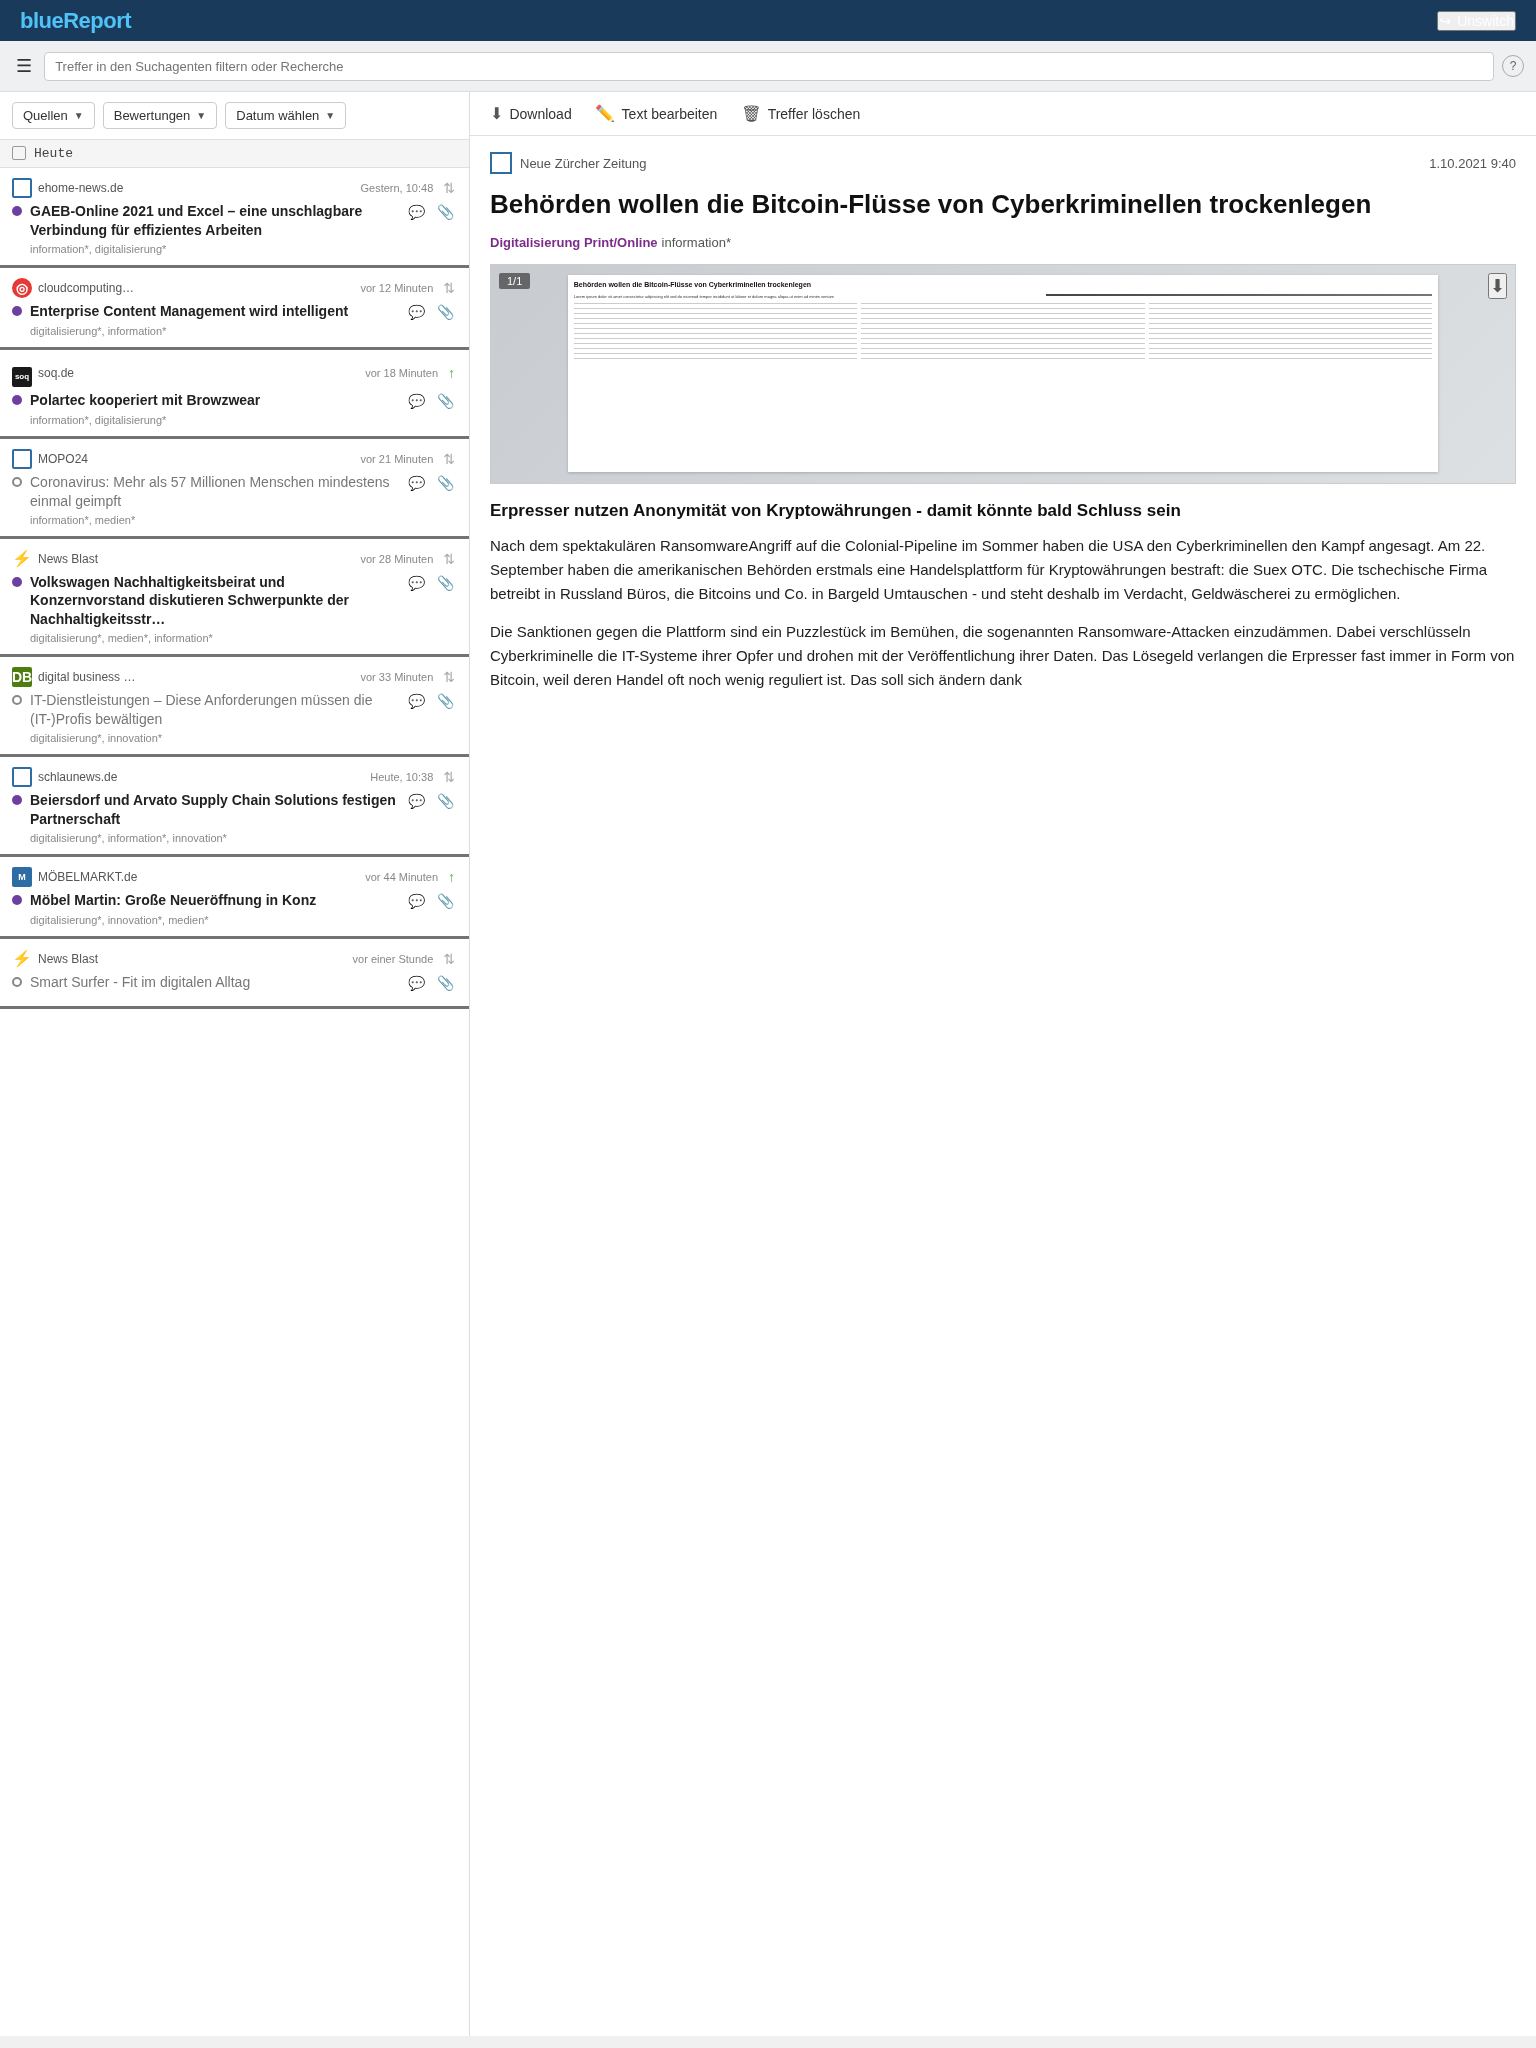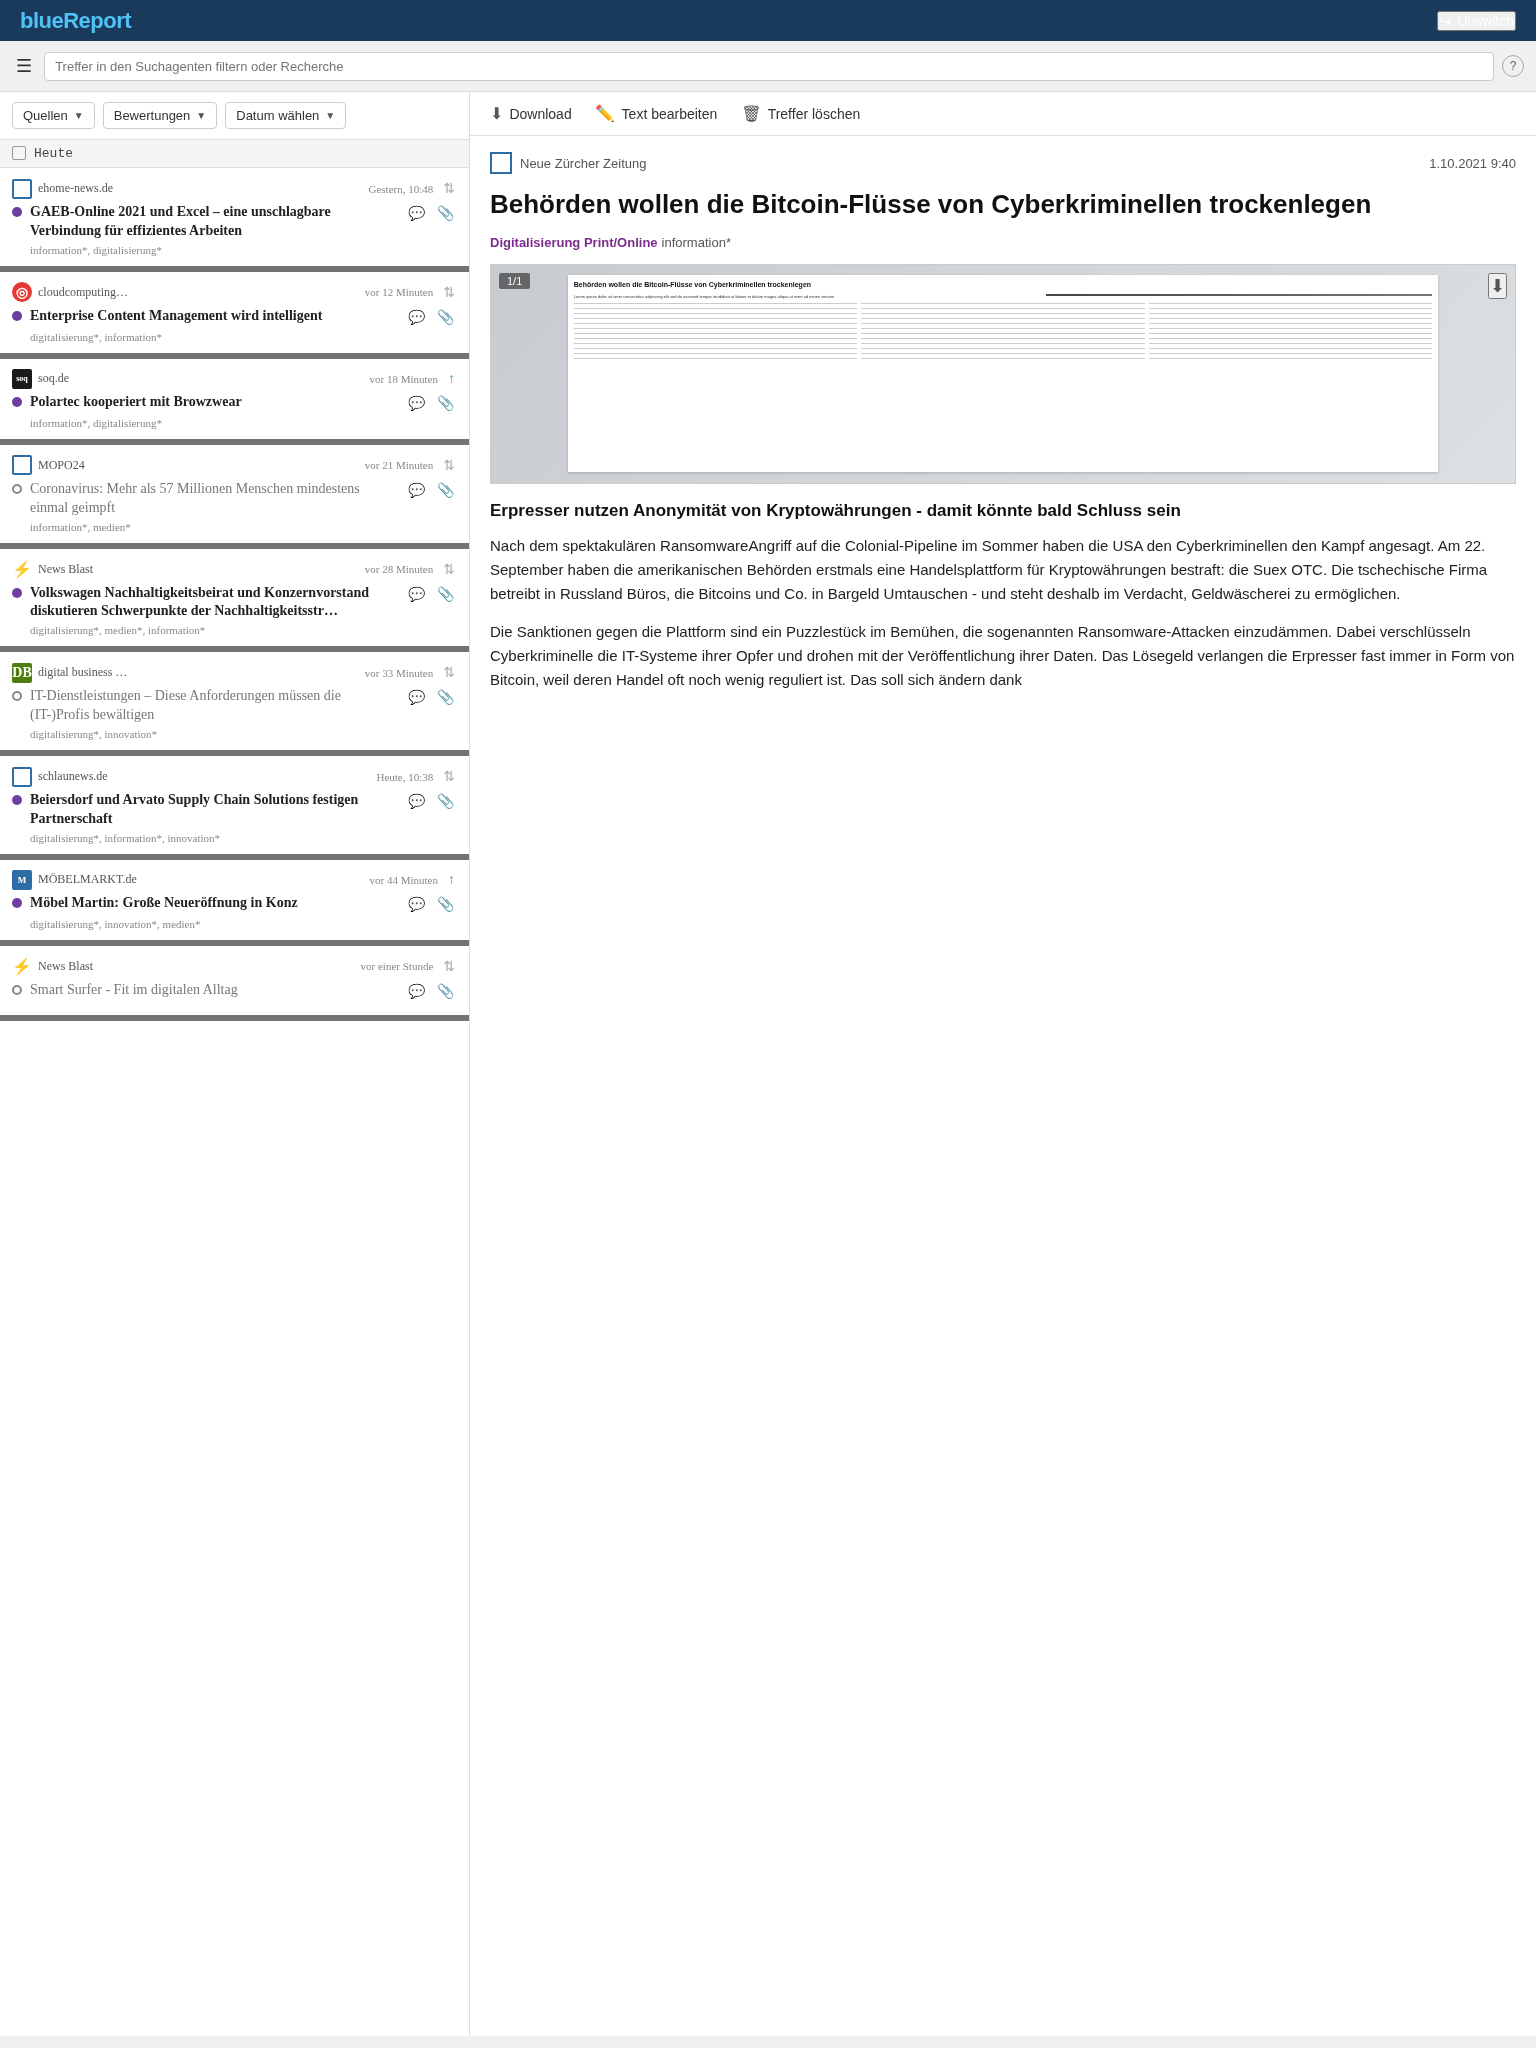--- a/index.html
+++ b/index.html
@@ -128,25 +128,24 @@
     }
     .section-checkbox {
       width: 14px;
       height: 14px;
       border: 1px solid #999;
       border-radius: 2px;
       cursor: pointer;
     }
 
     .news-item {
-      border-bottom: 6px solid #737373;
+      border-bottom: 3px solid #737373;
       padding: 10px 12px;
       cursor: pointer;
       background: white;
-      font-family: Liberation Serif, serif;
     }
     .news-item-meta {
       display: flex;
       align-items: center;
       justify-content: space-between;
       margin-bottom: 4px;
     }
     .news-source {
       display: flex;
       align-items: center;
@@ -160,21 +159,21 @@
       border-radius: 2px;
       display: flex;
       align-items: center;
       justify-content: center;
       font-size: 10px;
       font-weight: 700;
       flex-shrink: 0;
     }
     .source-icon.blue-border { border: 2px solid #2e6da4; color: #2e6da4; background: white; }
     .source-icon.red-circle { background: #e53935; color: white; border-radius: 50%; }
-    .source-icon.dark { background: #1a1a1a; color: white; font-size: 8px; }
+    .source-icon.dark { background: #1a1a1a; color: white; font-size: 8px; margin-top: 7px; }
     .source-icon.news-blast { color: #888; font-size: 14px; }
     .source-icon.db-icon { background: #4d7c0f; color: white; font-size: 14px; }
     .source-icon.blue-square { border: 2px solid #2e6da4; background: white; }
     .source-icon.moebel { background: #2e6da4; color: white; font-size: 9px; }
     .news-time { font-size: 11px; color: #888; }
     .action-icon {
       color: #aaa;
       font-size: 14px;
       cursor: pointer;
       padding: 2px;

